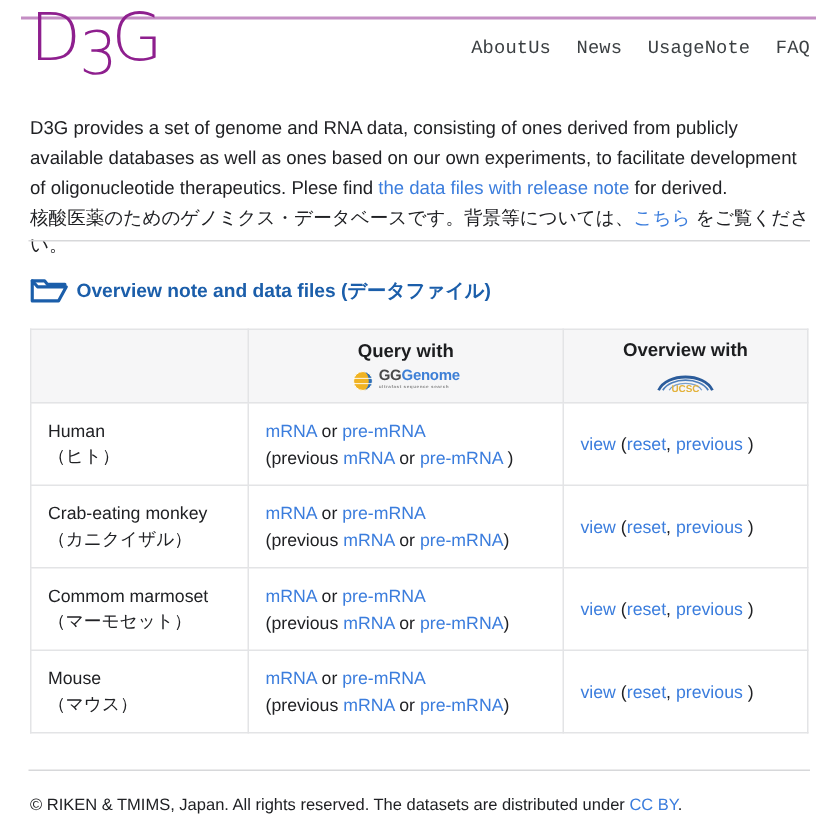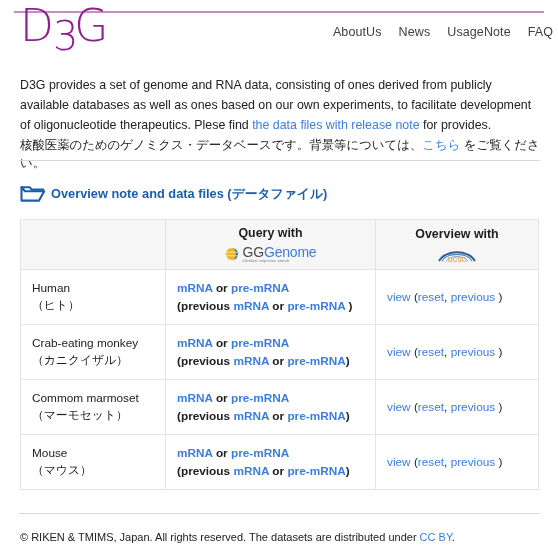--- a/index.html
+++ b/index.html
@@ -54,24 +54,25 @@
     position: relative;
     top: 9px;
     display: inline-block;
   }
   .logo .d3g-g {
     position: relative;
     left: -3px;
   }
   nav.main-nav {
     position: absolute;
-    right: 5px;
+    right: 18px;
     top: 25px;
     font-size: 12.5px;
     color: #3c4043;
+    font-family: Liberation Mono, monospace;
   }
   nav.main-nav a {
     color: #3c4043;
     text-decoration: none;
     margin-left: 17px;
     letter-spacing: 0.1px;
   }
   nav.main-nav a:first-child { margin-left: 0; }
 
   
@@ -153,21 +154,21 @@
     font-size: 12.4px;
     font-weight: bold;
     color: #1c1d1f;
   }
   col.col-species { width: 145px; }
   col.col-query   { width: 210px; }
   col.col-view    { width: 163px; }
 
   td.species { line-height: 17px; }
   td.species .jp { color: #202124; }
-  td.query { line-height: 18px; font-weight: bold; }
+  td.query { line-height: 18px; }
   td.overview { line-height: 18px; }
 
   .th-inner {
     display: flex;
     align-items: center;
     gap: 5px;
     white-space: nowrap;
     flex-direction: column;
   }
 
@@ -181,22 +182,22 @@
     width: 14px;
     height: 14px;
     display: inline-block;
   }
   .gg-word {
     display: inline-flex;
     flex-direction: column;
     line-height: 1;
   }
   .gg-word .gg-main {
-    font-size: 14px;
-    font-weight: normal;
+    font-size: 10px;
+    font-weight: bold;
     letter-spacing: -0.2px;
   }
   .gg-word .gg-main .gg-gg { color: #4a4a4a; }
   .gg-word .gg-main .gg-genome { color: #3d7fd6; }
   .gg-word .gg-tag {
     font-size: 3.1px;
     color: #8a8a8a;
     letter-spacing: 0.35px;
     margin-top: 1px;
     transform: scaleY(0.9);
@@ -238,21 +239,21 @@
     <div class="logo"><span>D</span><span class="d3g-sub">3</span><span class="d3g-g">G</span></div>
 
     <nav class="main-nav">
       <a href="#">AboutUs</a><a href="#">News</a><a href="#">UsageNote</a><a href="#">FAQ</a>
     </nav>
   </header>
 
   <div class="intro">
     <p><span>D3G provides a set of genome and RNA data, consisting of ones derived from publicly available</span>
       <span>databases as well as ones based on our own experiments, to facilitate development of oligonucleotide</span>
-      <span>therapeutics. Plese find </span><a class="link" href="#">the data files with release note</a><span> for provides.</span></p>
+      <span>therapeutics. Plese find </span><a class="link" href="#">the data files with release note</a><span> for derived.</span></p>
   </div>
 
   <div class="jp-line"><span>核酸医薬のためのゲノミクス・データベースです。背景等については、</span><a class="link" href="#">こちら</a><span> をご覧ください。</span></div>
 
   <div class="hr-top"></div>
 
   <div class="section-title">
     <span class="folder-icon">
       <svg viewBox="0 0 26 20" width="26" height="20" xmlns="http://www.w3.org/2000/svg">
         <path d="M1.5 3.2 h8.2 l2.0 2.4 h11.6" fill="none" stroke="#1b5eaa" stroke-width="2.1" stroke-linejoin="round" stroke-linecap="round"></path>

